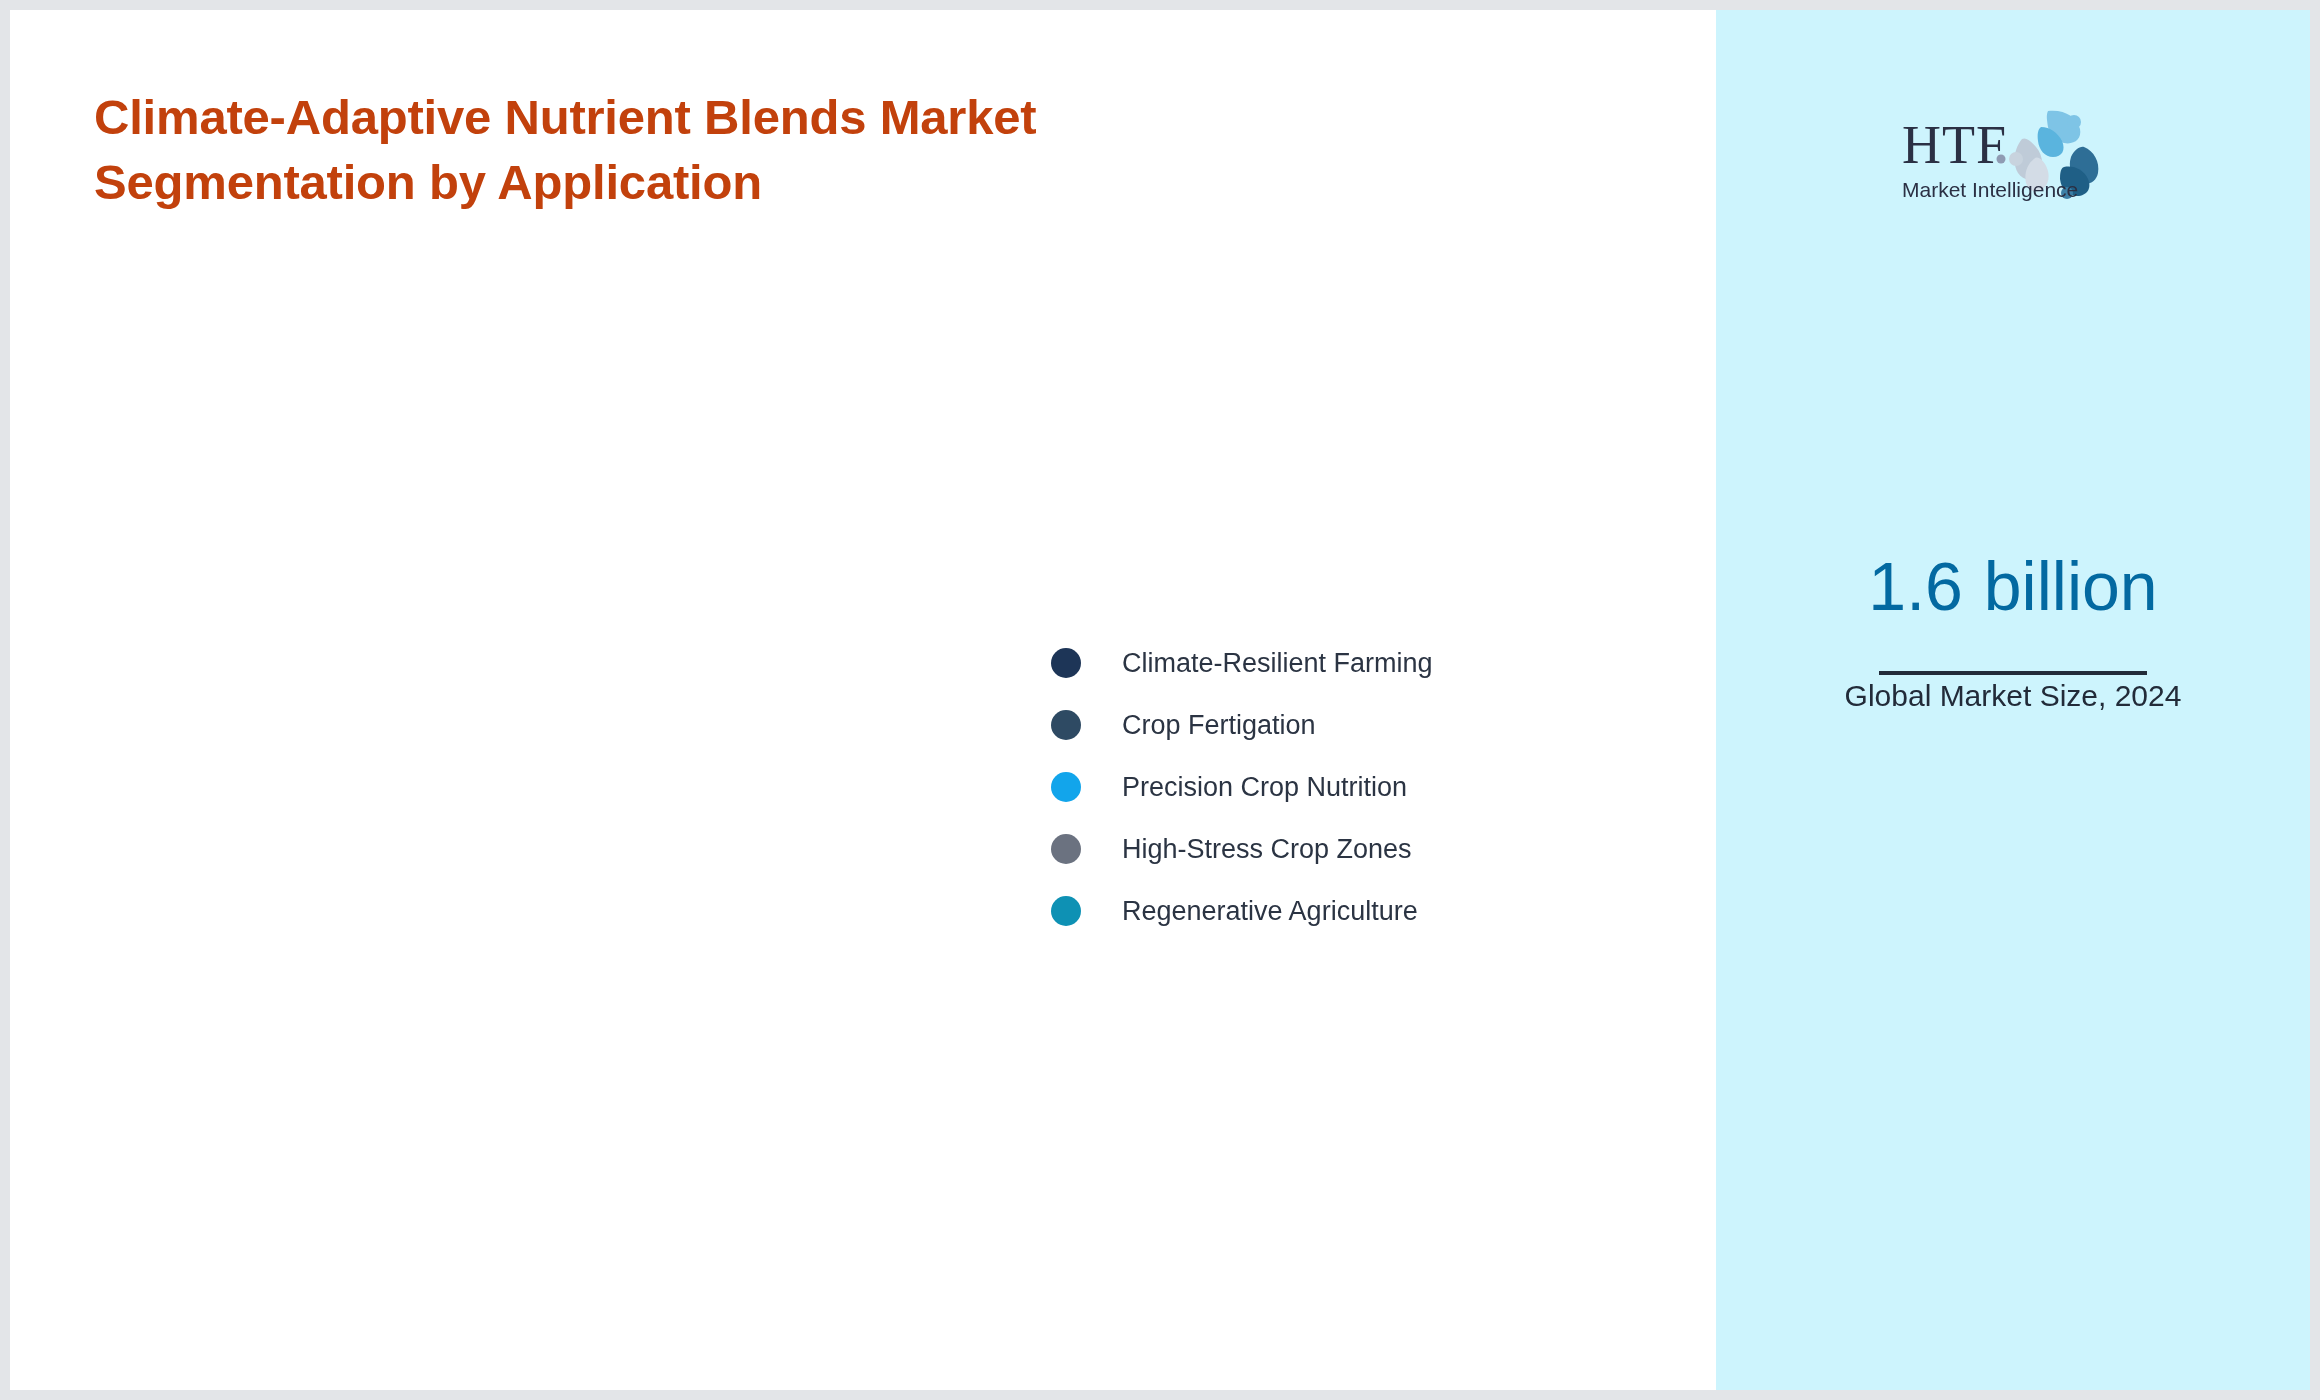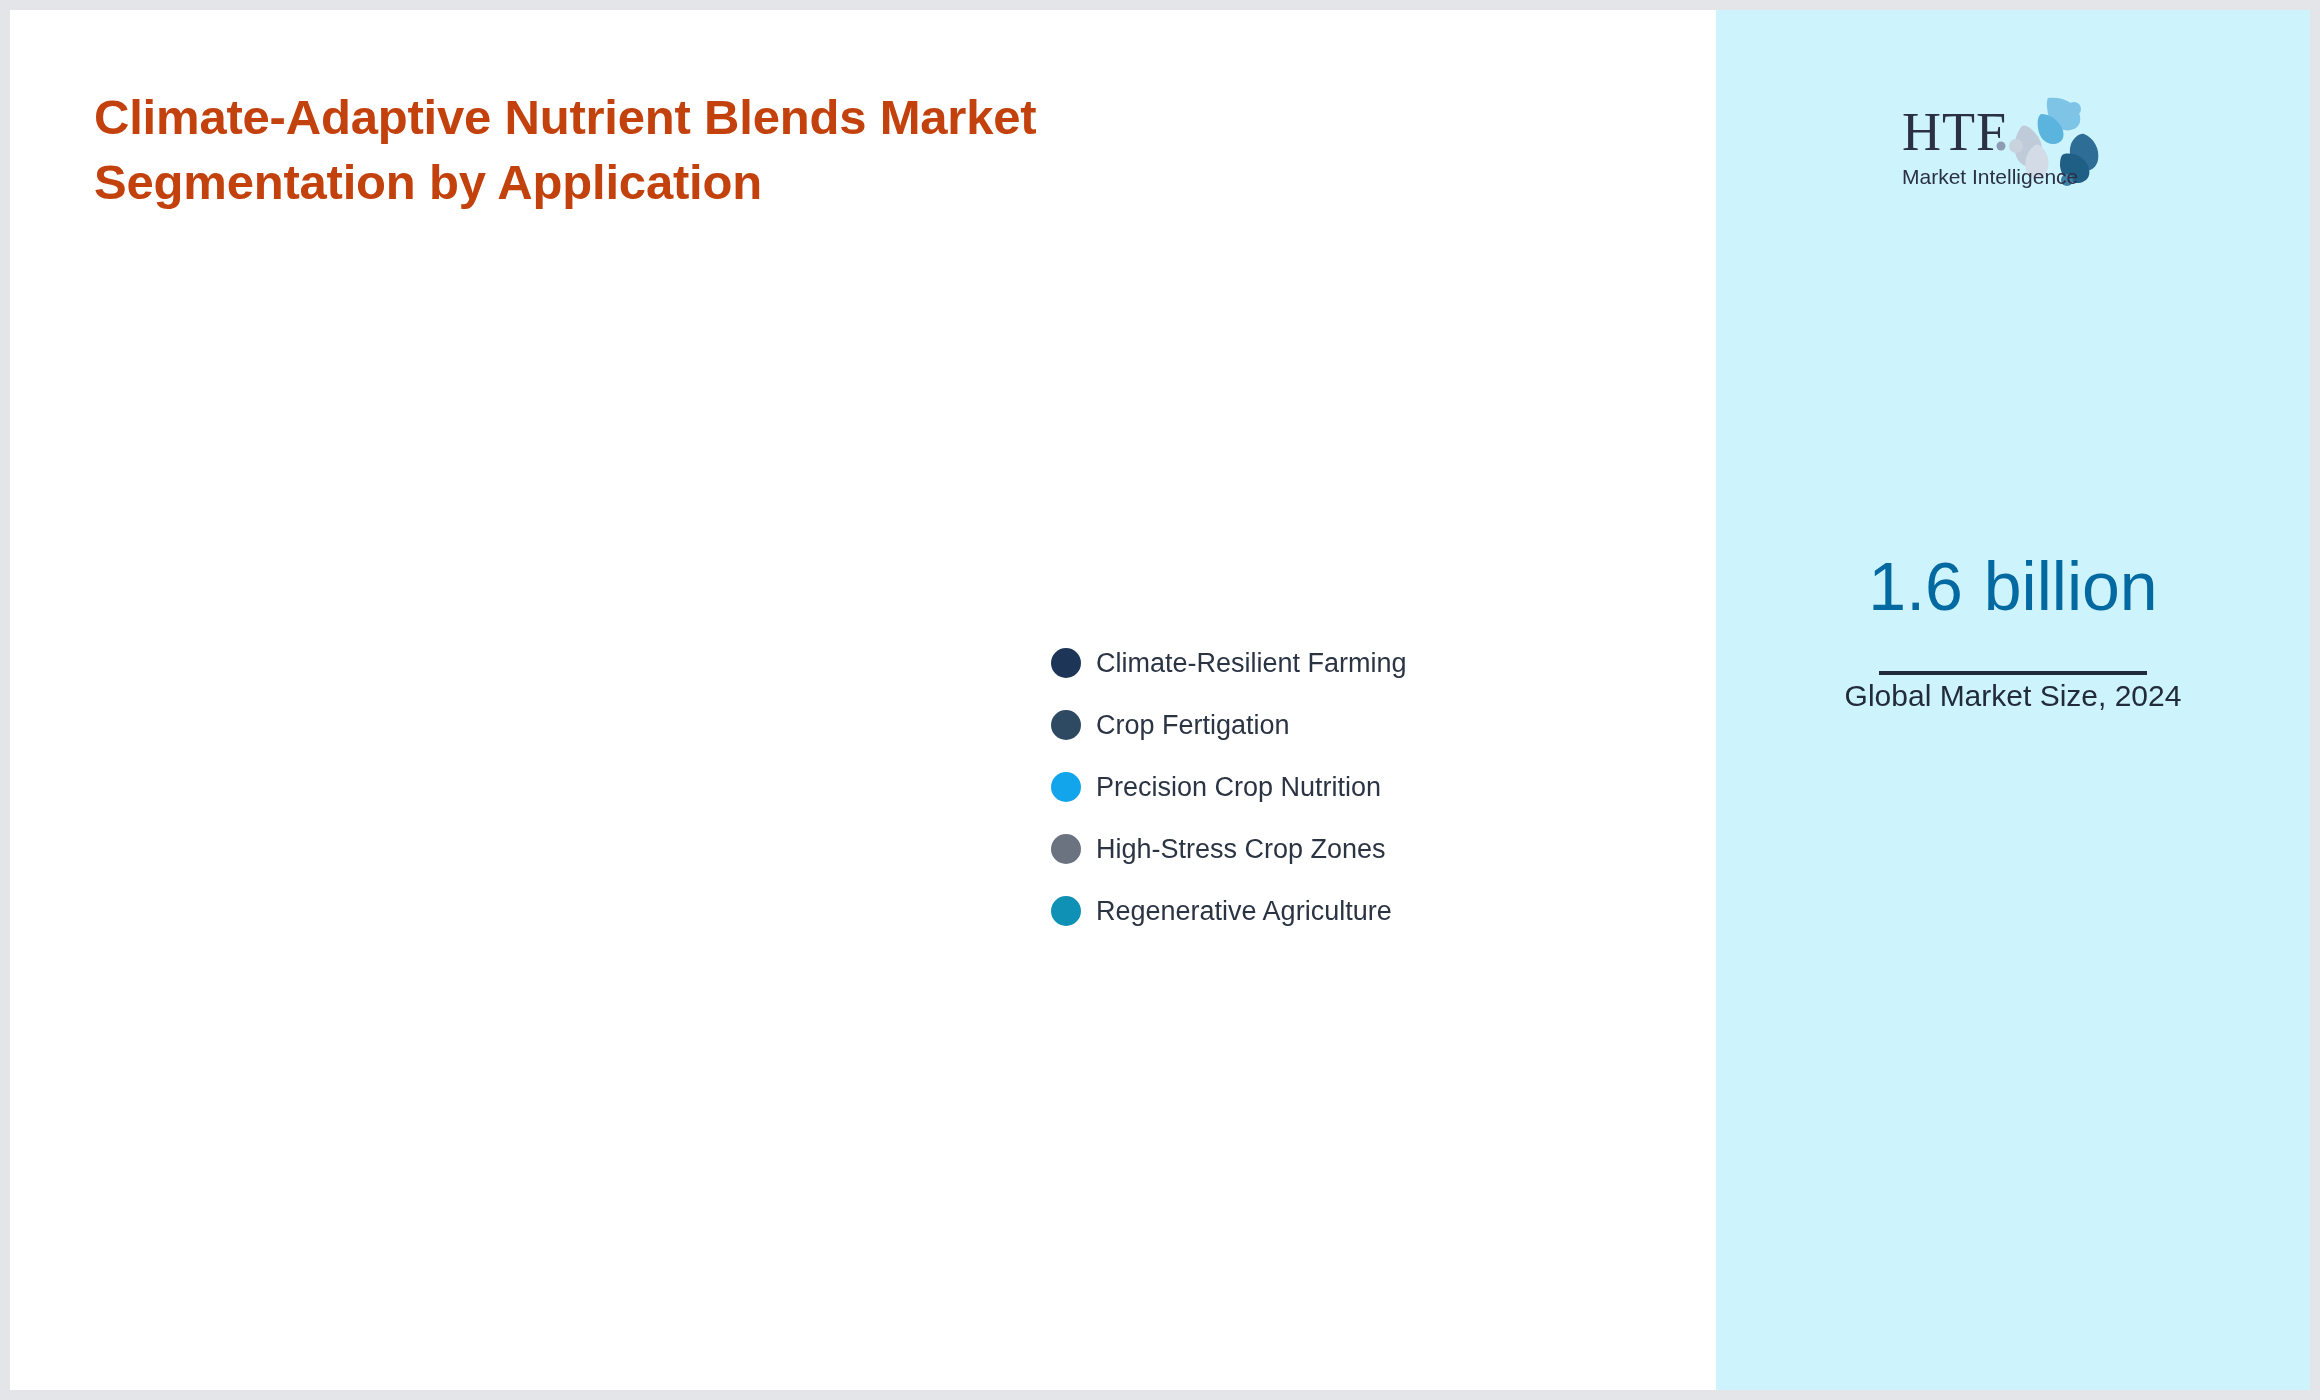--- a/index.html
+++ b/index.html
@@ -100,32 +100,32 @@
     align-items: center;
     height: 62px;
   }
   .legend-swatch {
     width: 30px;
     height: 30px;
     border-radius: 50%;
     flex: 0 0 auto;
   }
   .legend-label {
-    margin-left: 15px;
+    margin-left: 41px;
     font-size: 27px;
     color: #2b3443;
     white-space: nowrap;
   }
 
   
   #logo {
     position: absolute;
     left: 50%;
     transform: translateX(-50%);
-    top: 82px;
+    top: 95px;
     width: 230px;
     height: 100px;
   }
   #logo svg { display: block; }
 
   
   #stat-block {
     position: absolute;
     left: 0;
     top: 540px;

